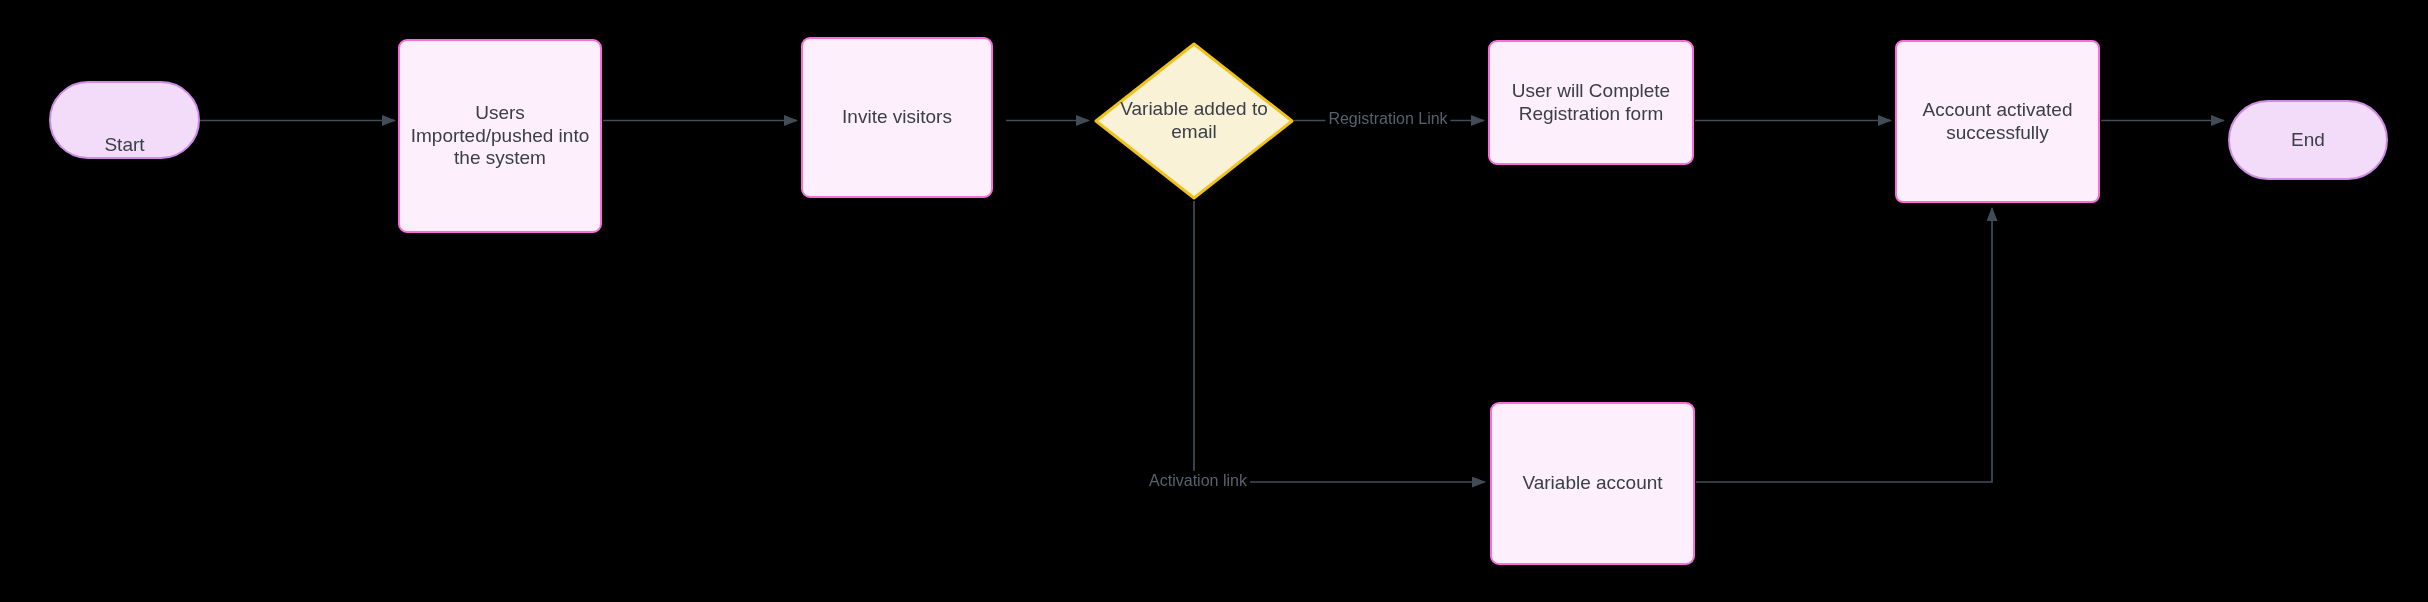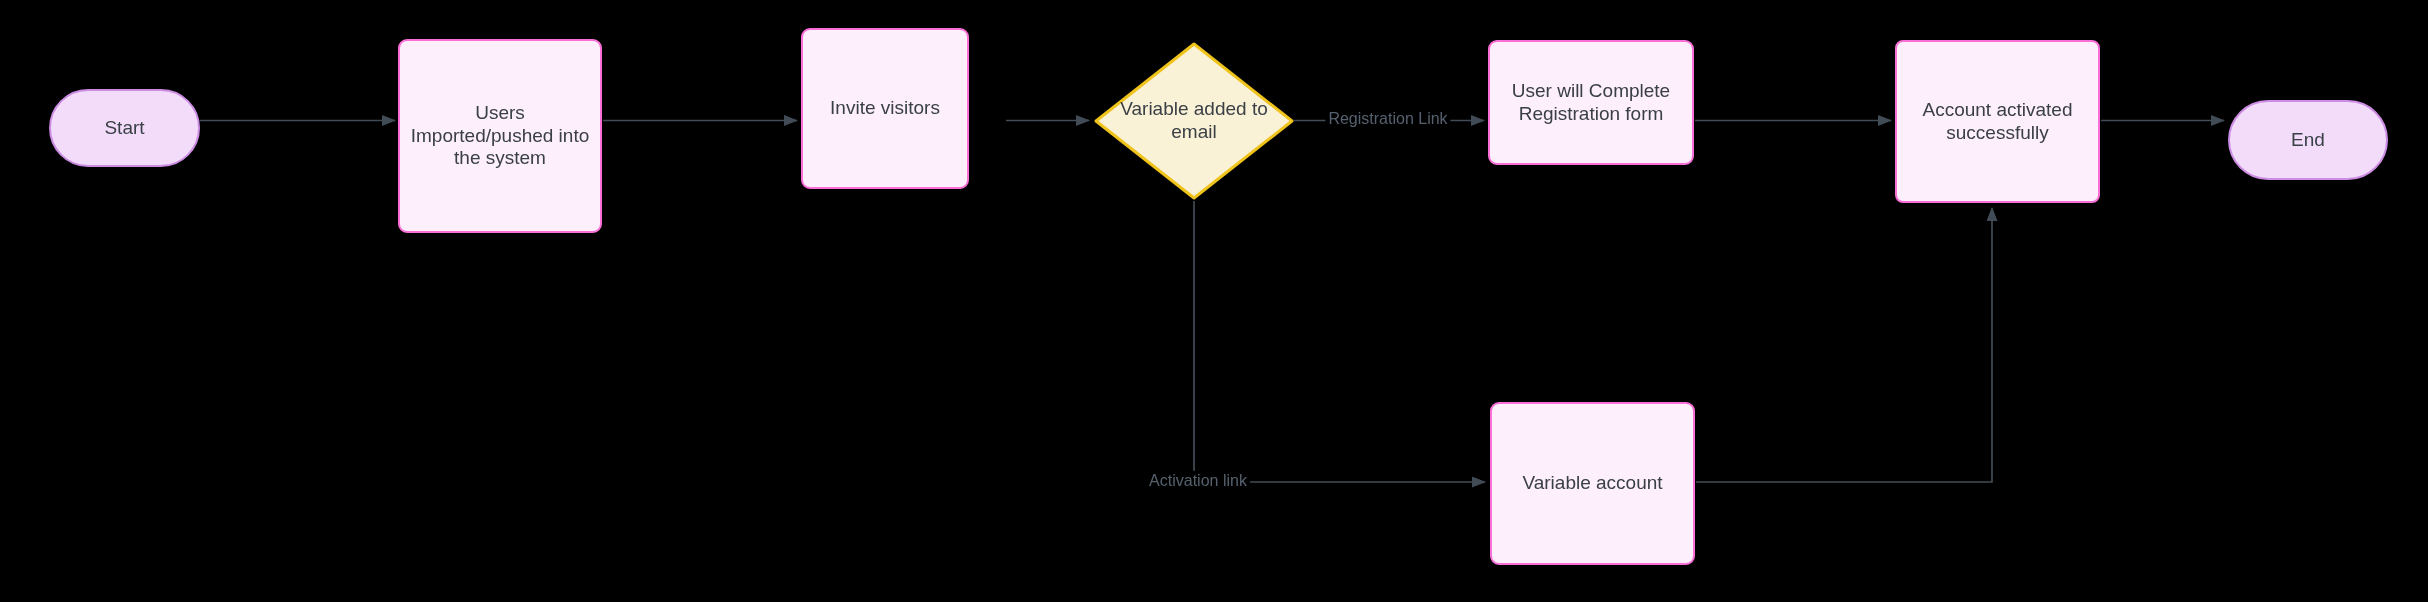--- a/index.html
+++ b/index.html
@@ -91,31 +91,31 @@
     <path class="connector" d="M200 120.5 H395" marker-end="url(#arrow)"></path>
     <path class="connector" d="M603 120.5 H797" marker-end="url(#arrow)"></path>
     <path class="connector" d="M1006 120.5 H1089" marker-end="url(#arrow)"></path>
     <path class="connector" d="M1294 120.5 H1484" marker-end="url(#arrow)"></path>
     <path class="connector" d="M1695 120.5 H1891" marker-end="url(#arrow)"></path>
     <path class="connector" d="M2101 120.5 H2224" marker-end="url(#arrow)"></path>
     <path class="connector" d="M1194 201 V482 H1485" marker-end="url(#arrow)"></path>
     <path class="connector" d="M1696 482 H1992 V208" marker-end="url(#arrow)"></path>
   </svg>
 
-  <div class="node terminal" style="left:49px; top:89px; width:151px; height:78px;">
+  <div class="node terminal" style="left:49px; top:81px; width:151px; height:78px;align-items:flex-end;">
     <span class="node-label">Start</span>
   </div>
 
   <div class="node process" style="left:398px; top:39px; width:204px; height:194px;">
     <span class="node-label">Users
 Imported/pushed into
 the system</span>
   </div>
 
-  <div class="node process" style="left:801px; top:28px; width:168px; height:161px;justify-content:center;">
+  <div class="node process" style="left:801px; top:37px; width:192px; height:161px;justify-content:center;">
     <span class="node-label">Invite visitors</span>
   </div>
 
   <div class="node decision" style="left:1094px; top:42px; width:200px; height:158px;">
     <svg viewBox="0 0 200 158" xmlns="http://www.w3.org/2000/svg">
       <polygon points="100,2 198,79 100,156 2,79" fill="var(--diamond-fill, #faf2d7)" stroke="var(--diamond-border, #efc31b)" stroke-width="3" stroke-linejoin="round"></polygon>
     </svg>
     <span class="node-label">Variable added to
 email</span>
   </div>

